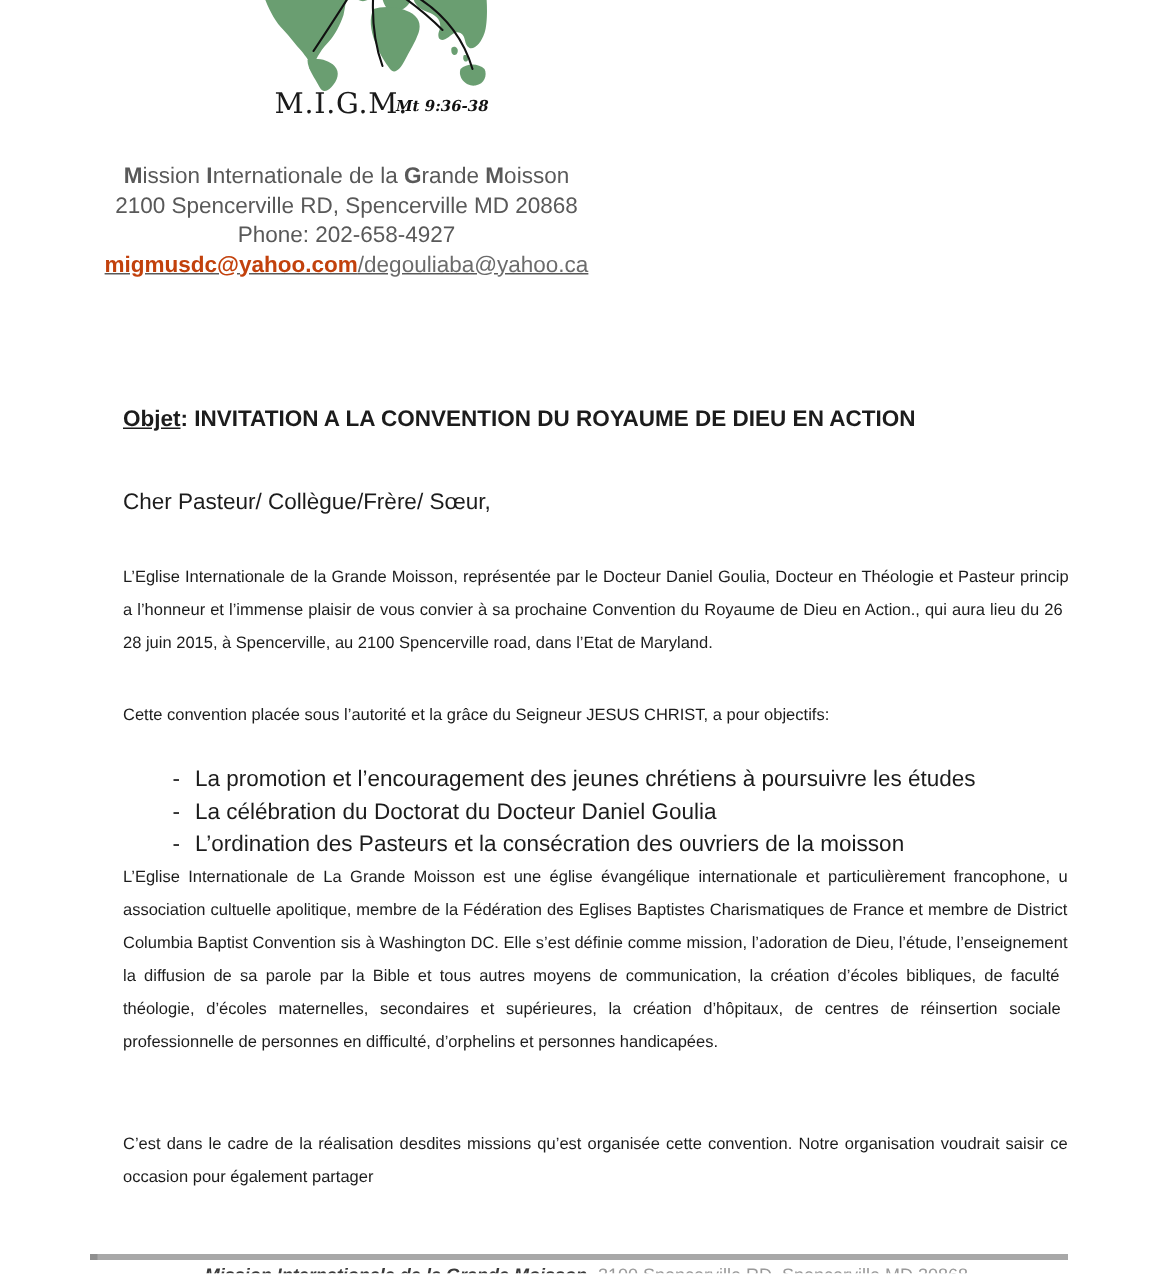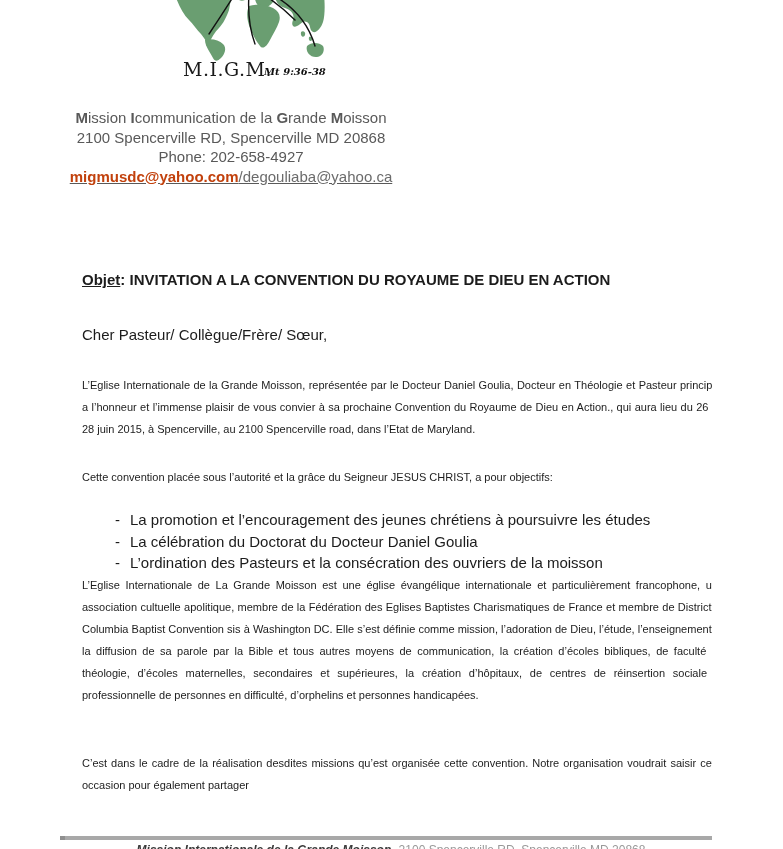--- a/index.html
+++ b/index.html
@@ -85,21 +85,21 @@
         <path d="M74,-6 Q72,22 80,44"></path>
         <path d="M88,-6 Q106,6 120,20"></path>
         <path d="M96,-6 Q130,12 140,46"></path>
       </g>
     </svg>
   </div>
   <div class="logo-acronym">M.I.G.M.</div>
   <div class="logo-verse">Mt 9:36-38</div>
 
   <div class="contact">
-    <div><span style="font-weight: 700;">M</span><span>ission </span><span style="font-weight: 700;">I</span><span>communication de la </span><span style="font-weight: 700;">G</span><span>rande </span><span style="font-weight: 700;">M</span><span>oisson</span></div>
+    <div><span style="font-weight: 700;">M</span><span>ission </span><span style="font-weight: 700;">I</span><span>nternationale de la </span><span style="font-weight: 700;">G</span><span>rande </span><span style="font-weight: 700;">M</span><span>oisson</span></div>
     <div>2100 Spencerville RD, Spencerville MD 20868</div>
     <div>Phone: 202-658-4927</div>
     <div class="email-line">
       <span class="email-primary">migmusdc@yahoo.com</span><span class="email-secondary">/degouliaba@yahoo.ca</span>
     </div>
   </div>
 
 
   <div class="subject">
     <span class="subject-label">Objet</span><span>: INVITATION A LA CONVENTION DU ROYAUME DE DIEU EN ACTION</span>

